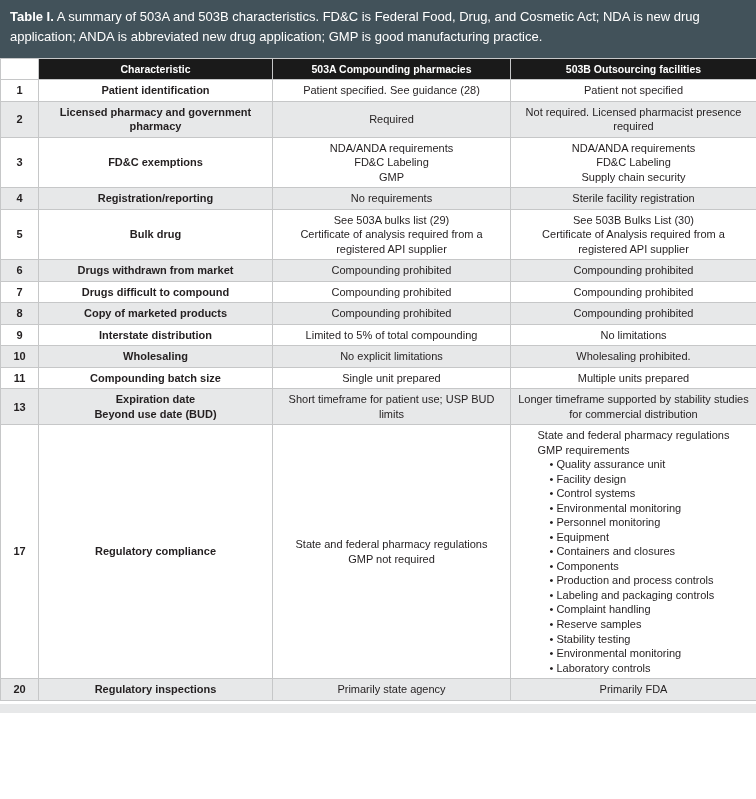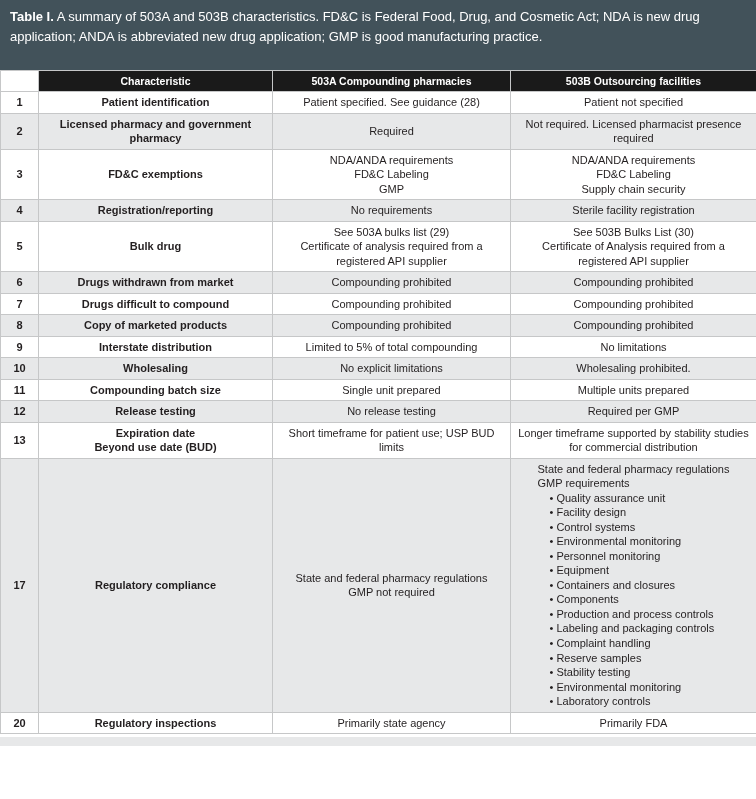--- a/index.html
+++ b/index.html
@@ -6,21 +6,21 @@
   * { box-sizing: border-box; margin: 0; padding: 0; }
   html, body { background: #ffffff; }
   body { font-family: "Liberation Sans", sans-serif; color: #231f20; }
   .page { width: 756px; }
 
   .title-bar {
     background: #42525a;
     color: #ffffff;
     font-size: 13px;
     line-height: 1.5;
-    padding: 7px 10px 24px 10px;
+    padding: 7px 10px 12px 10px;
   }
   .title-label { font-weight: bold; }
 
   table.summary { width: 756px; border-collapse: collapse; table-layout: fixed; border-radius: 12px; }
   col.w-num  { width: 38px; }
   col.w-char { width: 234px; }
   col.w-a    { width: 238px; }
   col.w-b    { width: 246px; }
 
   th, td { border: 1px solid #c6c7c8; }
@@ -228,34 +228,20 @@
             <div>11</div>
           </td>
           <td class="col-char">
             <div>Compounding batch size</div>
           </td>
           <td class="col-a">
             <div>Single unit prepared</div>
           </td>
           <td class="col-b">
             <div>Multiple units prepared</div>
-          </td>
-        </tr>
-        <tr>
-          <td class="col-num">
-            <div>12</div>
-          </td>
-          <td class="col-char">
-            <div>Release testing</div>
-          </td>
-          <td class="col-a">
-            <div>No release testing</div>
-          </td>
-          <td class="col-b">
-            <div>Required per GMP</div>
           </td>
         </tr>
         <tr>
           <td class="col-num">
             <div>13</div>
           </td>
           <td class="col-char">
             <div>Expiration date</div>
             <div>Beyond use date (BUD)</div>
           </td>

